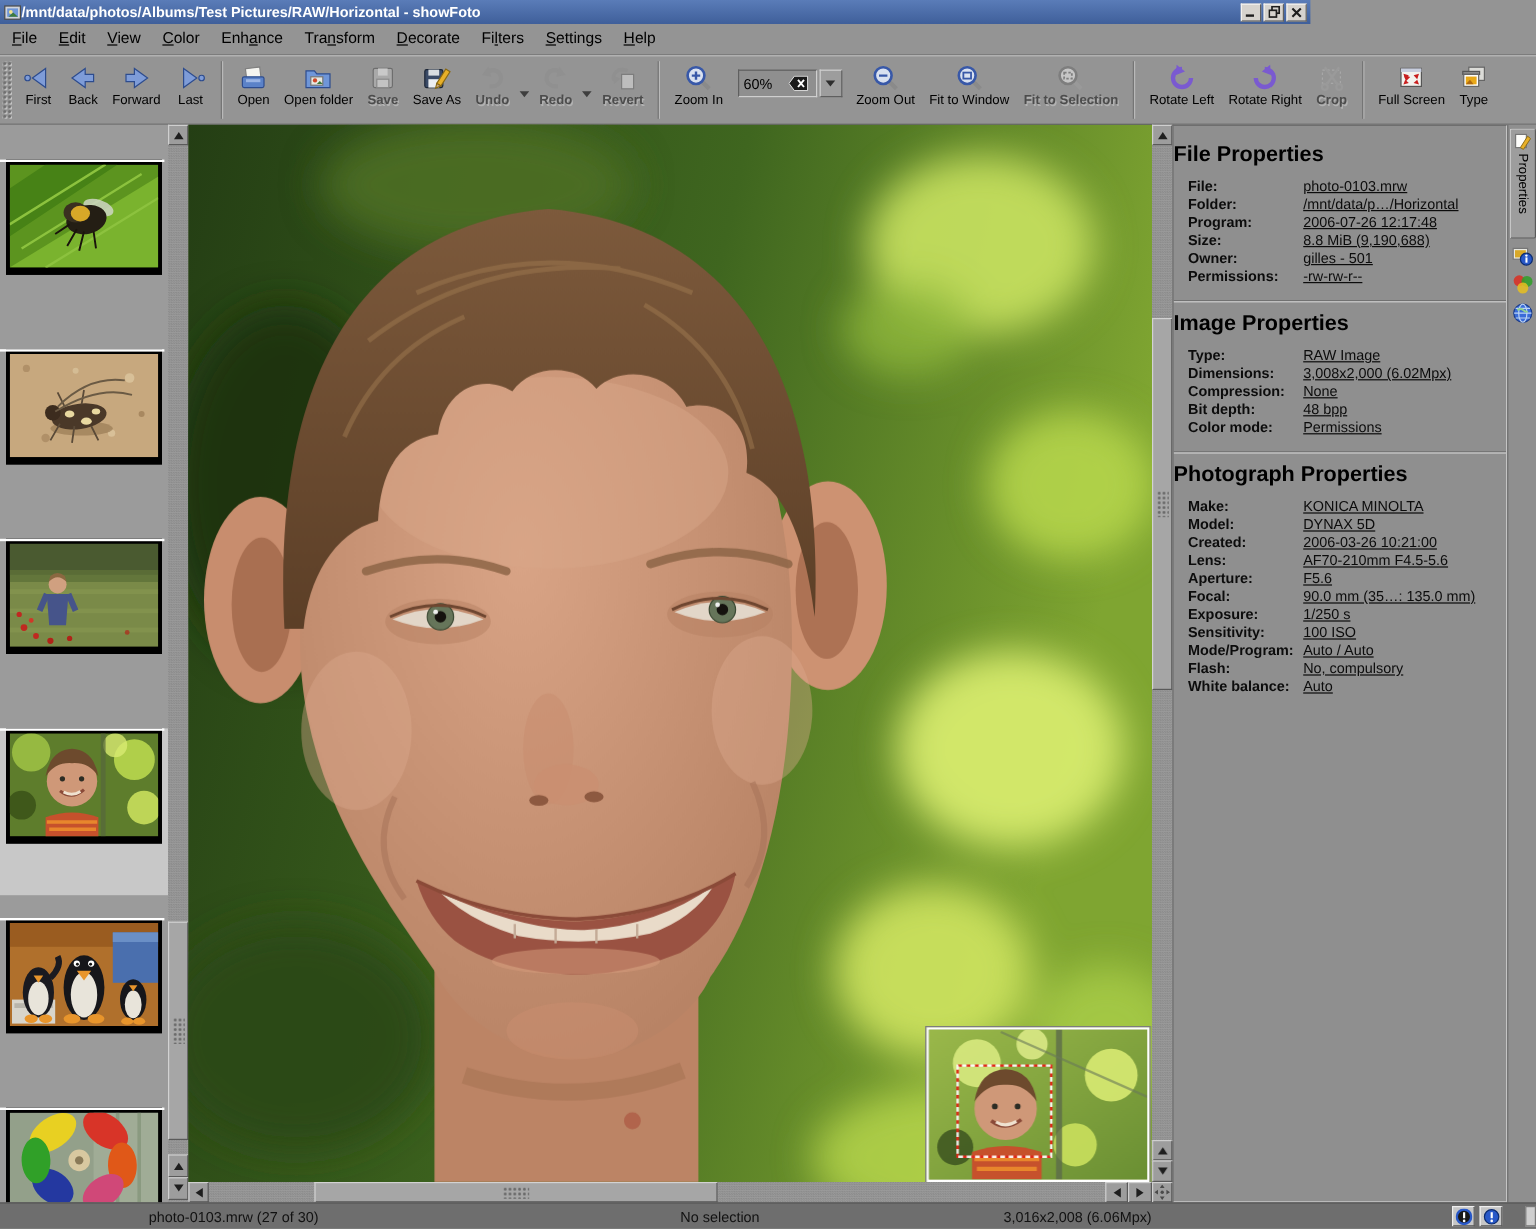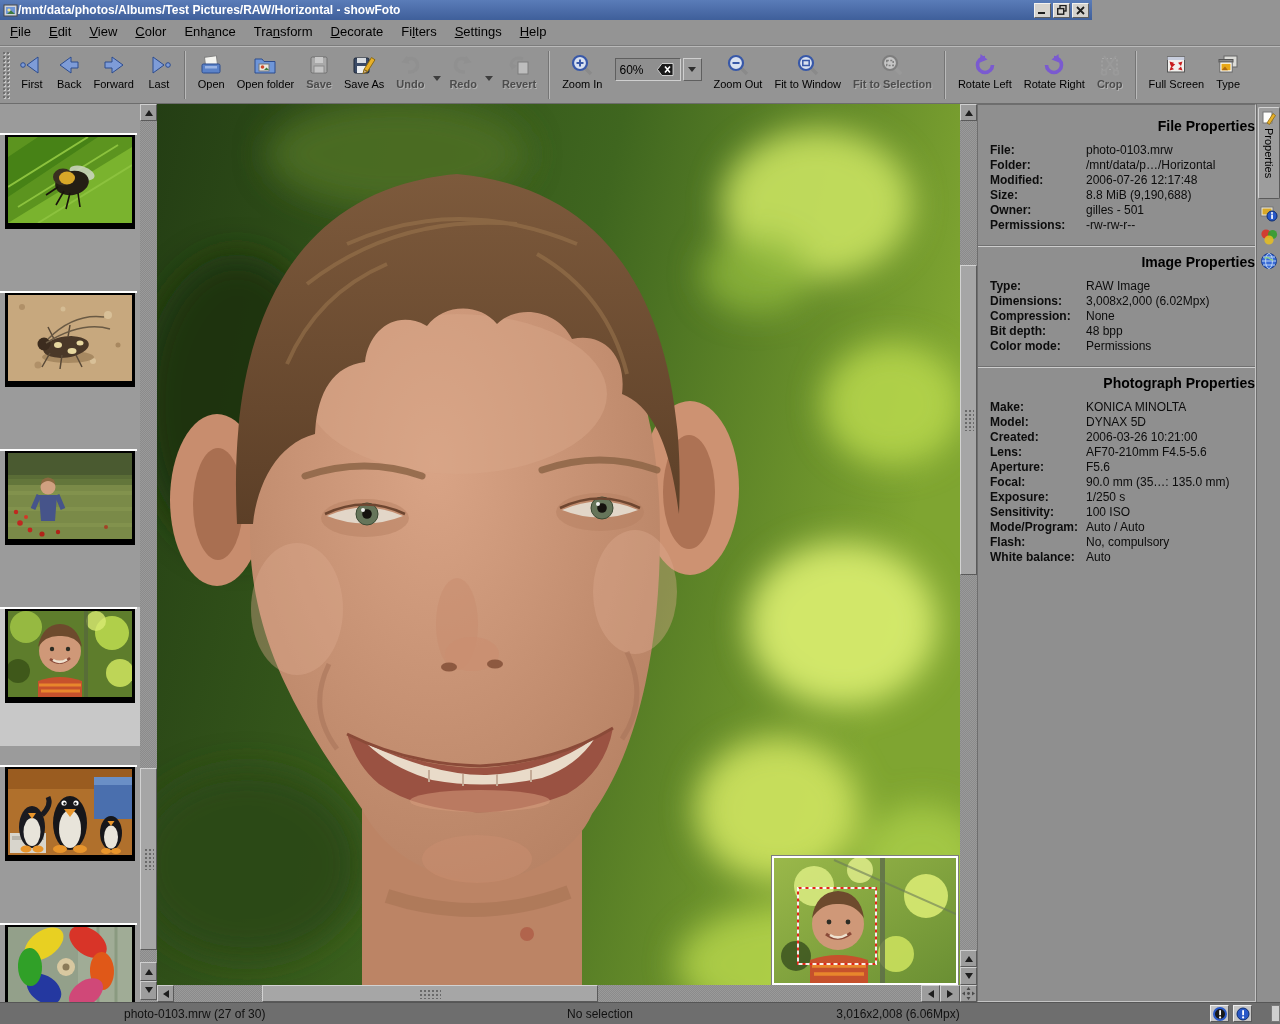--- a/index.html
+++ b/index.html
@@ -76,24 +76,24 @@
 
   
   .canvas{position:absolute;left:157px;top:104px;width:803px;height:881px;background:#2c4716;overflow:hidden;}
   .canvas svg{display:block;}
   .pan-overlay{position:absolute;left:772px;top:856px;width:186px;height:129px;border:2px solid #fff;
     outline:1px solid #7d7d7d;background:#7f9c3f;overflow:hidden;}
 
   
   .props-panel{position:absolute;left:977px;top:104px;width:279px;height:898px;background:#8f8f8f;
     border:1px solid;border-color:#6e6e6e #c4c4c4 #c4c4c4 #6e6e6e;padding-top:6px;overflow:hidden;}
-  .psec-title{font-size:14px;font-weight:bold;text-align:right;color:#000;margin:7px 0 9px;}
+  .psec-title{font-size:18px;font-weight:bold;text-align:left;color:#000;margin:7px 0 9px;}
   .prow{display:flex;font-size:12px;line-height:15px;color:#0c0c0c;padding-left:12px;}
   .plabel{width:96px;font-weight:bold;flex:none;}
-  .pvalue{flex:1;white-space:nowrap;}
+  .pvalue{flex:1;white-space:nowrap;text-decoration:underline;}
   .psep{height:2px;margin-top:12px;border-top:1px solid #717171;border-bottom:1px solid #cdcdcd;}
 
   
   .side-tabs{position:absolute;left:1256px;top:104px;width:24px;height:898px;background:#8f8f8f;
     border-left:1px solid #6e6e6e;}
   .vtab{position:absolute;left:1px;top:3px;width:22px;height:92px;background:#9d9d9d;
     border:1px solid;border-color:#d2d2d2 #5a5a5a #5a5a5a #d2d2d2;border-radius:2px;
     display:flex;flex-direction:column;align-items:center;padding-top:3px;gap:3px;}
   .vtab-label{writing-mode:vertical-rl;font-size:11px;color:#000;}
   .side-ico{position:absolute;left:3px;width:18px;height:18px;}
@@ -699,21 +699,21 @@
     <div>
         <div class="prow">
           <span class="plabel">File:</span>
           <span class="pvalue">photo-0103.mrw</span>
         </div>
         <div class="prow">
           <span class="plabel">Folder:</span>
           <span class="pvalue">/mnt/data/p…/Horizontal</span>
         </div>
         <div class="prow">
-          <span class="plabel">Modified:</span>
+          <span class="plabel">Program:</span>
           <span class="pvalue">2006-07-26 12:17:48</span>
         </div>
         <div class="prow">
           <span class="plabel">Size:</span>
           <span class="pvalue">8.8 MiB (9,190,688)</span>
         </div>
         <div class="prow">
           <span class="plabel">Owner:</span>
           <span class="pvalue">gilles - 501</span>
         </div>

